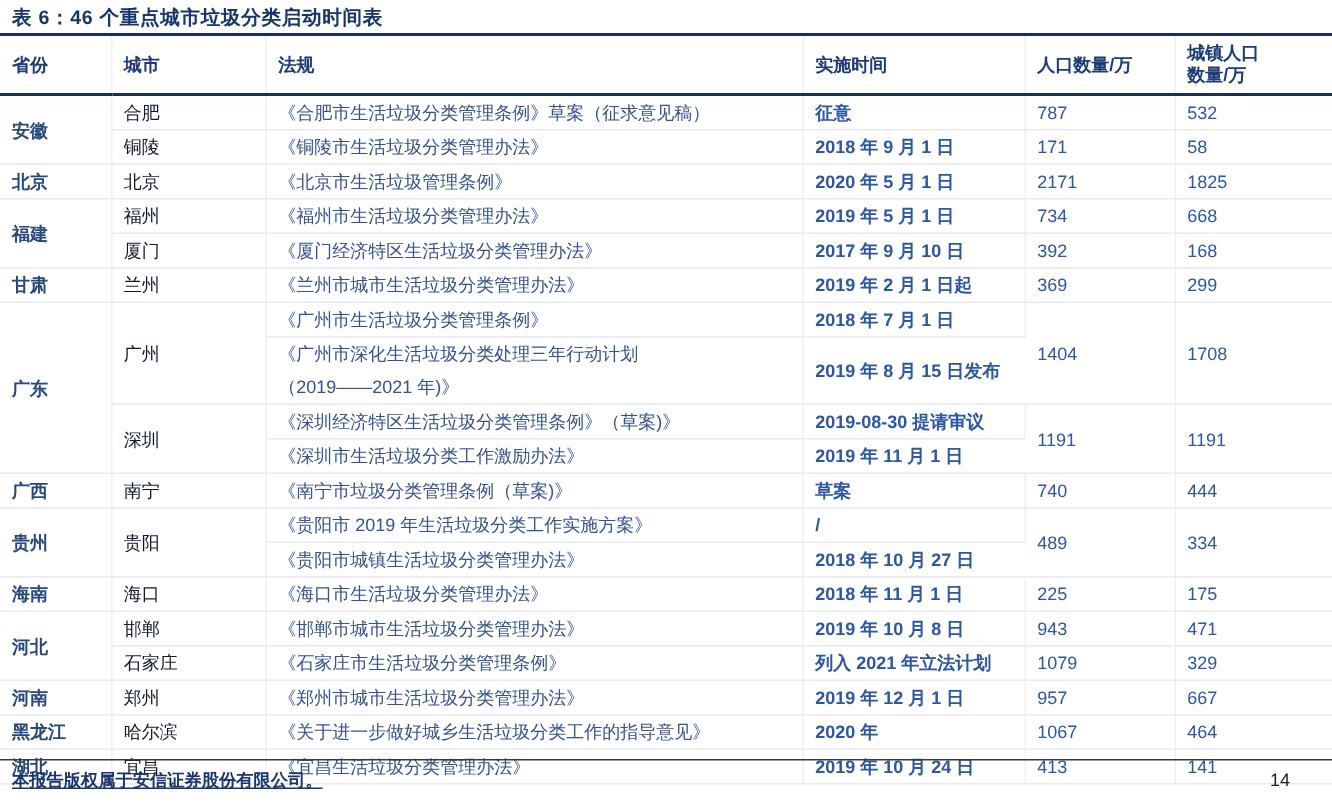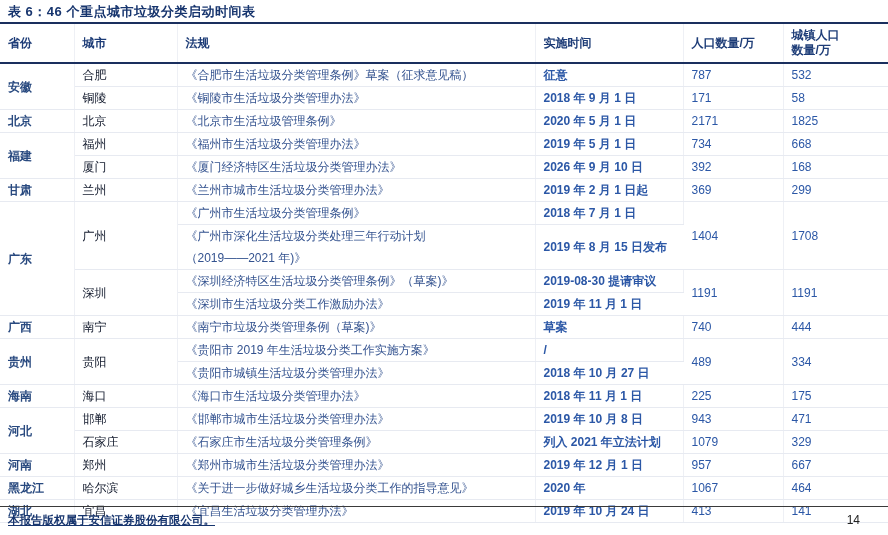--- a/index.html
+++ b/index.html
@@ -150,21 +150,21 @@
           </td>
           <td class="time-cell">2019 年 5 月 1 日</td>
           <td class="num-cell">734</td>
           <td class="num-cell">668</td>
         </tr>
         <tr>
           <td class="city-cell">厦门</td>
           <td class="law-cell">
             <div class="law-line">《厦门经济特区生活垃圾分类管理办法》</div>
           </td>
-          <td class="time-cell">2026 年 9 月 10 日</td>
+          <td class="time-cell">2017 年 9 月 10 日</td>
           <td class="num-cell">392</td>
           <td class="num-cell">168</td>
         </tr>
         <tr>
           <td class="province-cell">甘肃</td>
           <td class="city-cell">兰州</td>
           <td class="law-cell">
             <div class="law-line">《兰州市城市生活垃圾分类管理办法》</div>
           </td>
           <td class="time-cell">2019 年 2 月 1 日起</td>

